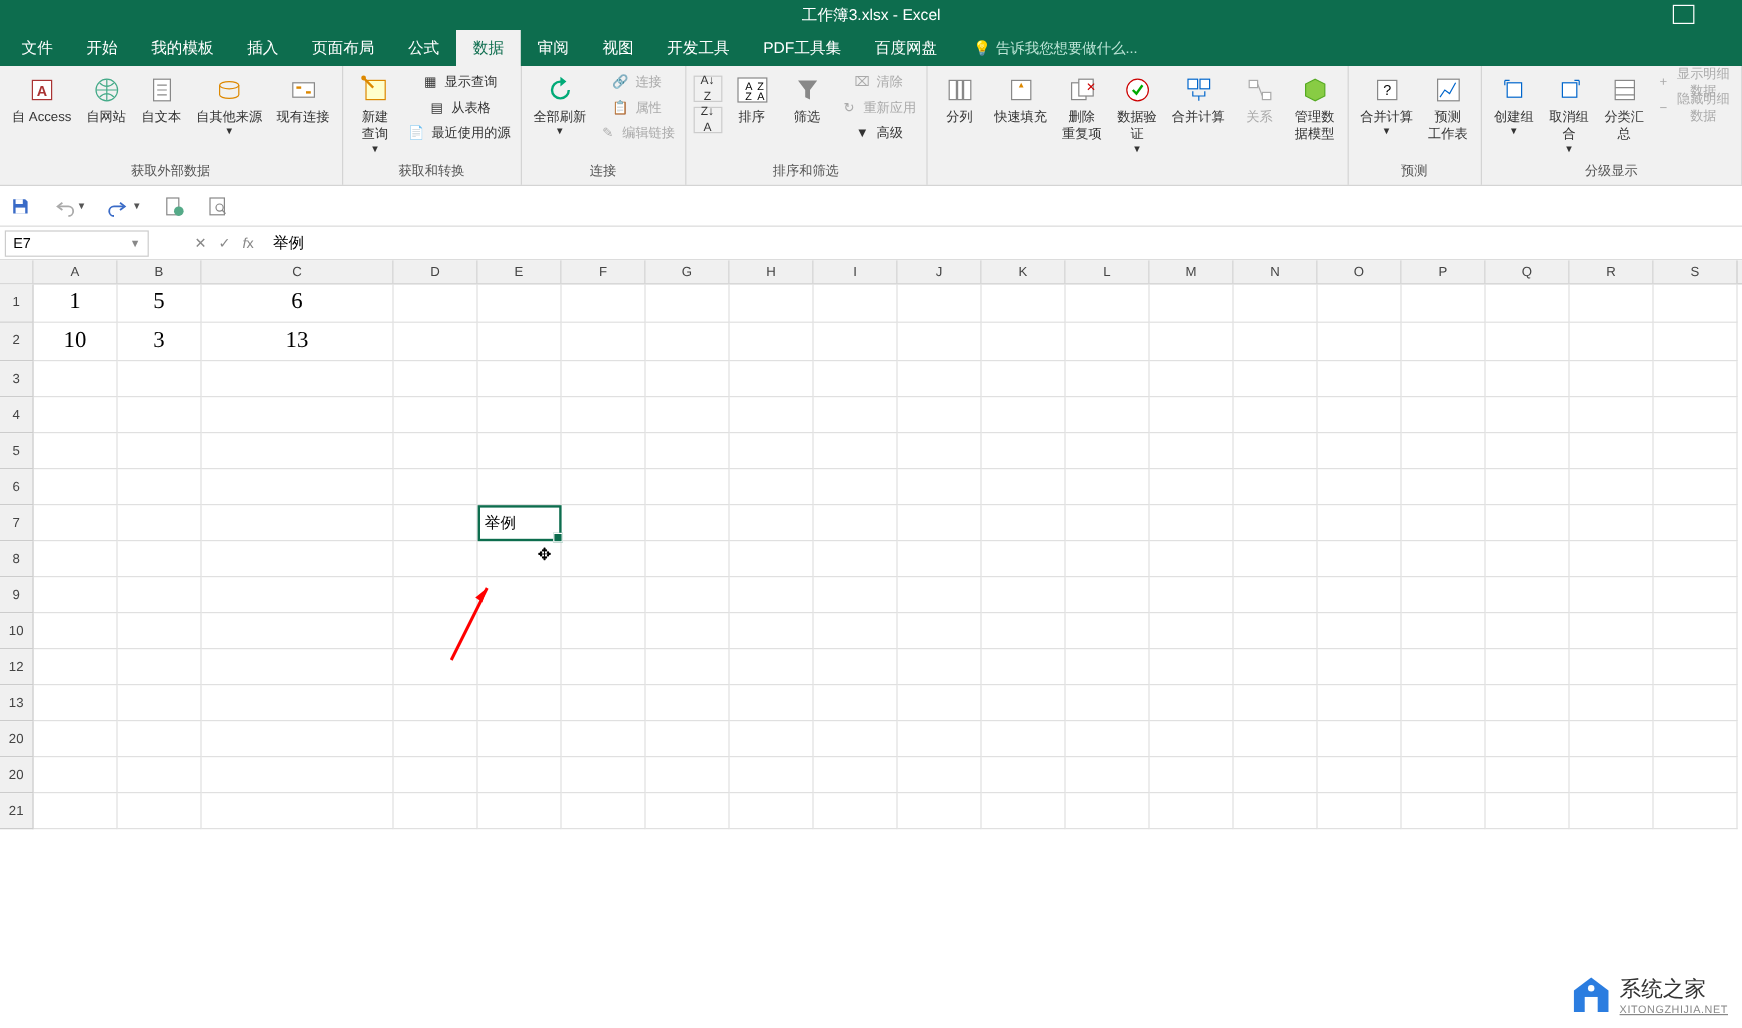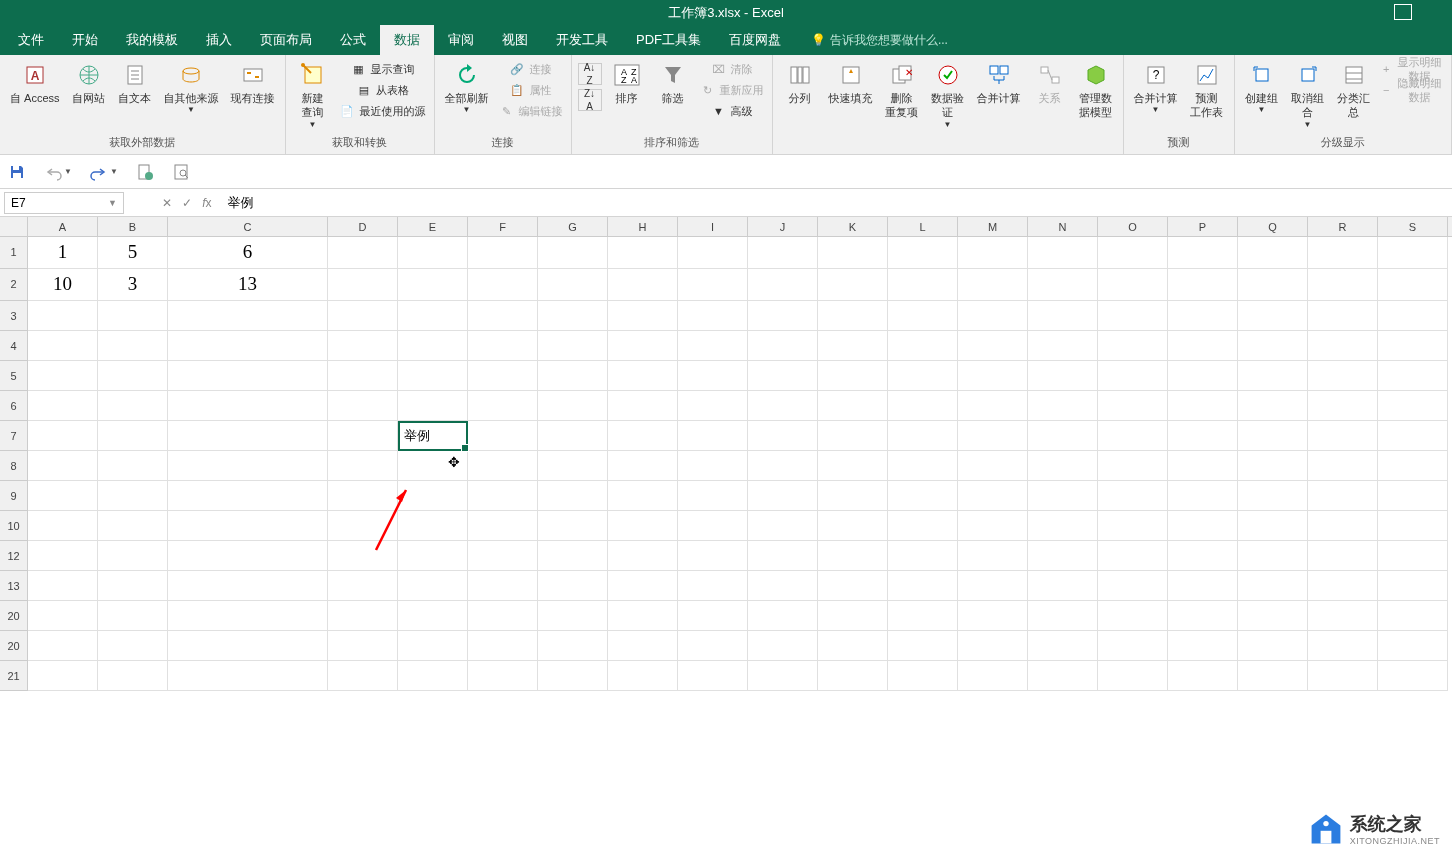--- a/index.html
+++ b/index.html
@@ -39,22 +39,22 @@
 .row.first { height: 32px; }
 .rowh { width: 28px; background: #f0f0f0; border-right: 1px solid #ccc; border-bottom: 1px solid #ccc; text-align: center; line-height: 30px; color: #444; font-size: 11px; }
 .cell { border-right: 1px solid #e0e0e0; border-bottom: 1px solid #e0e0e0; text-align: center; line-height: 30px; font-size: 18px; font-family: serif; }
 .cell.data { font-size: 19px; }
 .cell.sel { border: 2px solid #0d6d4e; line-height: 26px; position: relative; text-align: left; padding-left: 4px; font-size: 13px; font-family: "Microsoft YaHei"; }
 .cell.sel::after { content: ''; position: absolute; right: -3px; bottom: -3px; width: 6px; height: 6px; background: #0d6d4e; border: 1px solid #fff; }
 .arrow { position: absolute; left: 368px; top: 480px; pointer-events: none; }
 .cursor { position: absolute; left: 448px; top: 454px; font-size: 14px; pointer-events: none; }
 .watermark { position: absolute; right: 12px; bottom: 10px; display: flex; align-items: center; gap: 6px; }
 .watermark .wlogo { width: 36px; height: 36px; }
-.watermark .wtxt1 { font-size: 18px; font-weight: bold; color: #333; }
-.watermark .wtxt2 { font-size: 9px; color: #888; letter-spacing: 0.5px; }
+.watermark .wtxt1 { font-size: 18px; font-weight: normal; color: #333; }
+.watermark .wtxt2 { font-size: 9px; color: #888; letter-spacing: 0.5px; text-decoration: underline; }
 svg { display: block; }
 </style>
 </head>
 <body>
 
 <div class="titlebar">
   <span class="title">工作簿3.xlsx - Excel</span>
   <div class="winbtn"></div>
 </div>
 

